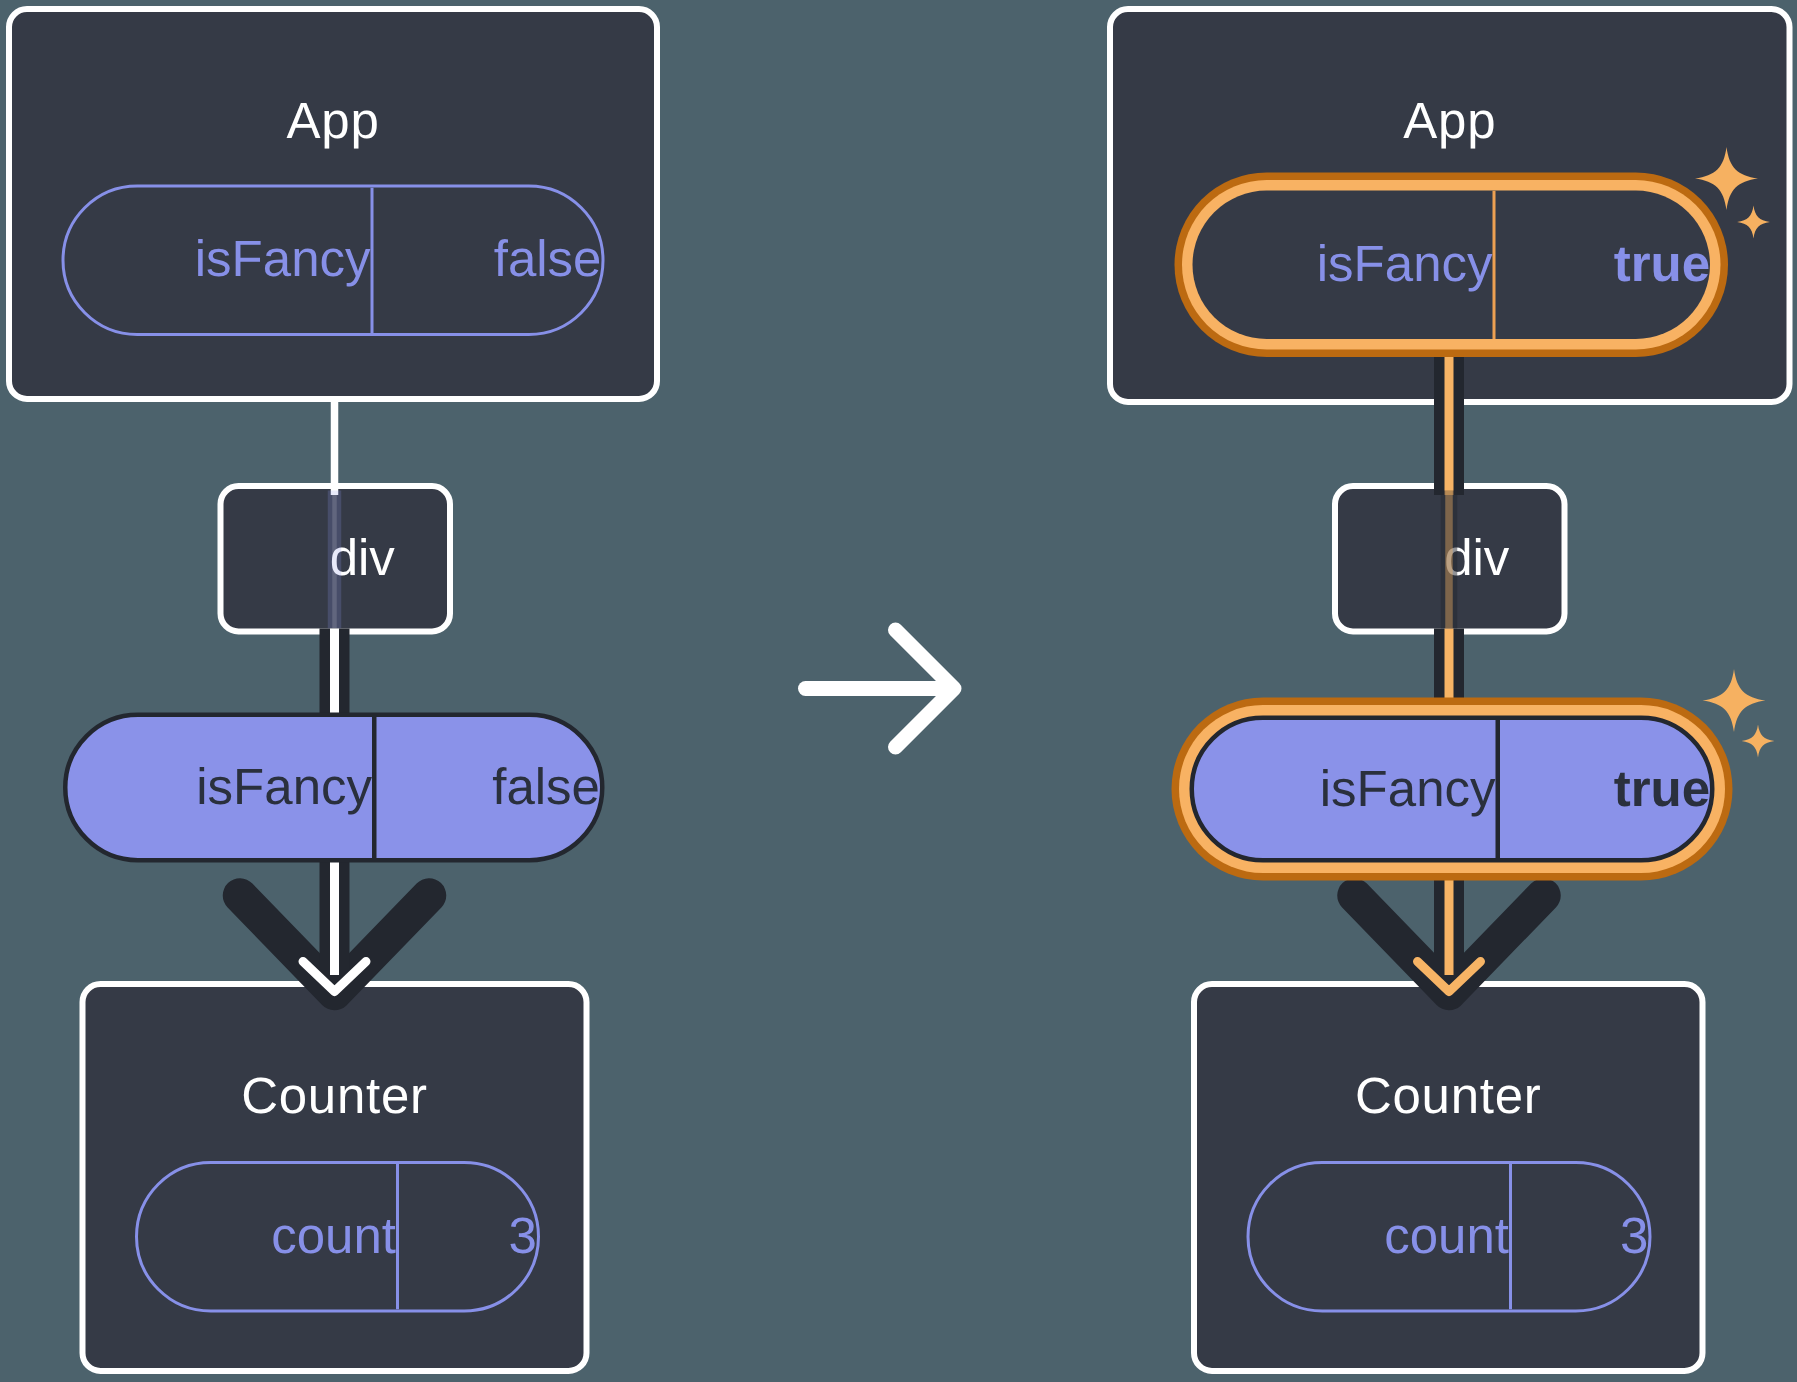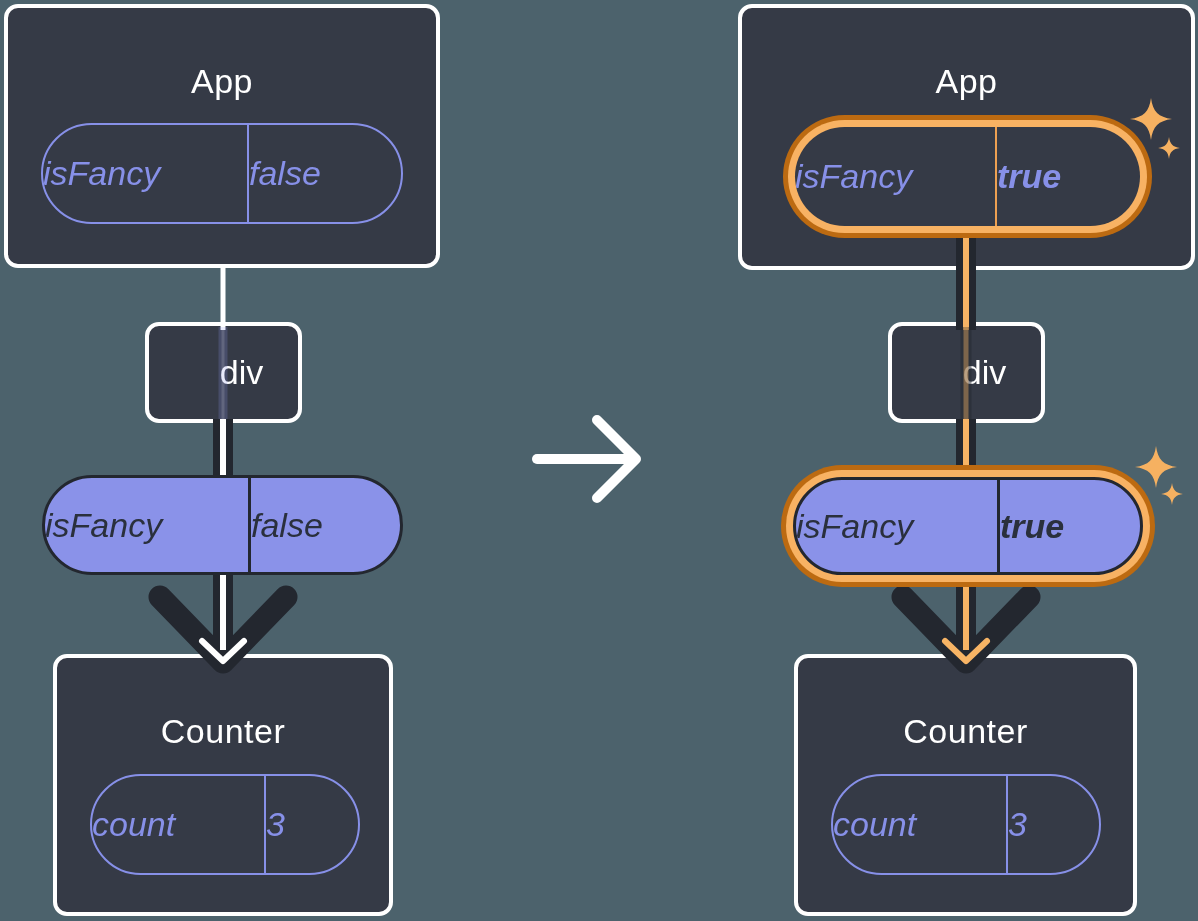--- a/index.html
+++ b/index.html
@@ -22,21 +22,21 @@
   }
   .card.small{display:flex;align-items:center;justify-content:center;}
   .node-label{
     position:relative;z-index:3;color:#ffffff;font-size:34px;font-weight:500;
   }
   
   .pill{
     position:absolute;box-sizing:border-box;display:flex;align-items:stretch;
     border-radius:999px;overflow:hidden;z-index:4;font-size:34px;
   }
-  .pill .cell{display:flex;align-items:center;justify-content:flex-start;font-style:italic;}
+  .pill .cell{display:flex;align-items:center;justify-content:flex-end;}
   .pill .cell.grow{flex:1;}
   .pill.outline{border:2.5px solid #8790e8;color:#8790e8;background:transparent;}
   .pill.outline .cell.grow{border-left:2px solid #8790e8;}
   .pill.filled{border:3px solid #23272f;color:#2a303d;background:#8a92e9;}
   .pill.filled .cell.grow{border-left:3px solid #23272f;}
   .pill.orange-border{border:none;color:#8790e8;background:#353a46;}
   .pill.orange-border .cell.grow{border-left:2px solid #eda052;}
   .value-bold{font-weight:700;}
   
   .glow{

